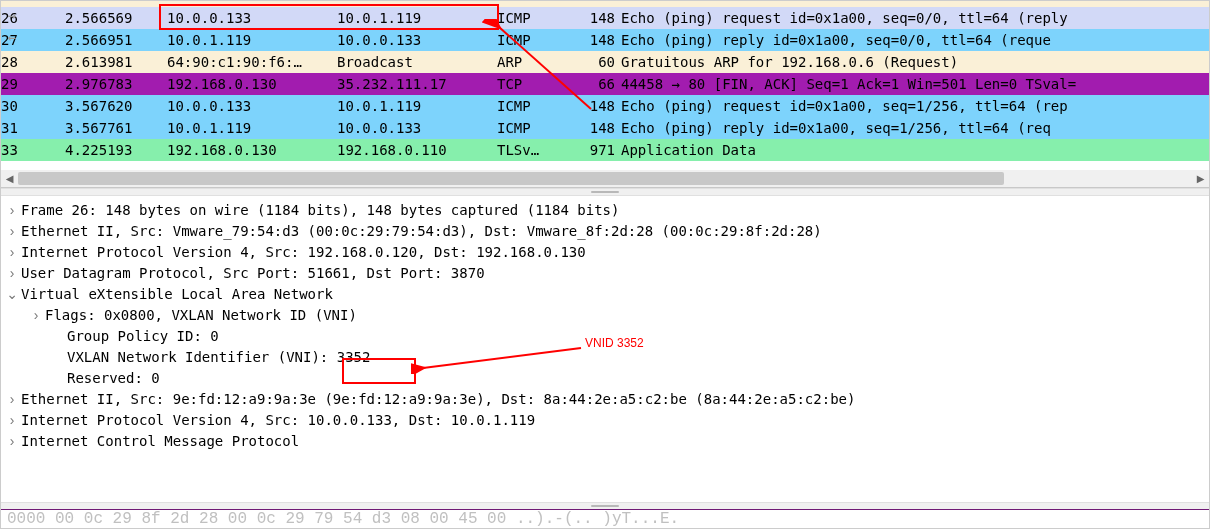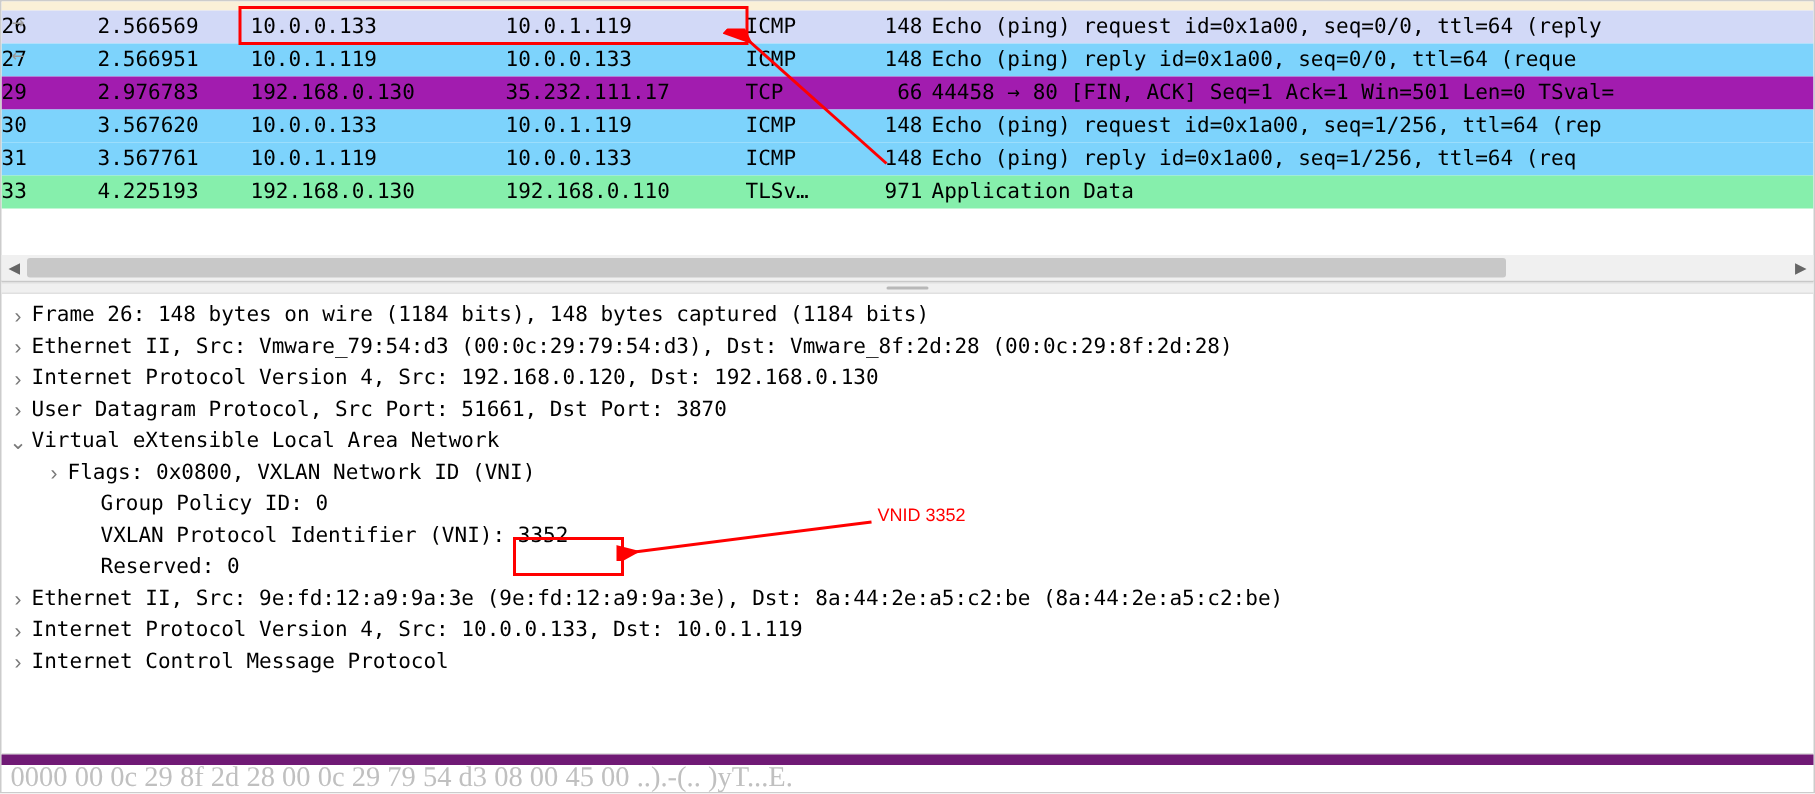--- a/index.html
+++ b/index.html
@@ -38,21 +38,21 @@
   
   .hscroll{position:absolute;left:0;right:0;height:17px;background:#f0f0f0}
   .hs-track{position:absolute;left:17px;right:17px;top:0;bottom:0;background:#f0f0f0}
   .hs-thumb{position:absolute;top:2px;bottom:2px;background:#c8c8c8;border-radius:2px}
   .hs-btn{position:absolute;top:0;width:17px;height:17px;background:#f0f0f0;display:flex;align-items:center;justify-content:center;color:#666;font-size:10px;font-family:sans-serif}
   .hs-btn.left{left:0}
   .hs-btn.right{right:0}
   
   .gut{position:absolute;left:0;width:22px;text-align:center;color:#9a9a9a}
   
-  .bytes{position:absolute;left:0;right:0;bottom:0;height:18px;border-top:7px solid #701a75;font-family:Liberation Serif, serif;font-size:19px;color:#c0c0c0;padding-left:6px;line-height:18px;white-space:nowrap;overflow:hidden}
+  .bytes{position:absolute;left:0;right:0;bottom:0;height:18px;border-top:1px solid #701a75;font-family:Liberation Mono, monospace;font-size:16px;color:#c0c0c0;padding-left:6px;line-height:18px;white-space:nowrap;overflow:hidden}
 </style>
 </head>
 <body>
 
 <div class="wrap">
 
   <div class="plist" id="plist">
     <div style="position:relative;top:-16px" id="rows-container">
         <div class="row bg-beige">
           <div class="c-num">25</div>
@@ -74,20 +74,29 @@
         </div>
         <div class="row bg-pink">
           <div class="c-num">27</div>
           <div class="c-time">2.566951</div>
           <div class="c-src">10.0.1.119</div>
           <div class="c-dst">10.0.0.133</div>
           <div class="c-proto">ICMP</div>
           <div class="c-len">148</div>
           <div class="c-info">Echo (ping) reply    id=0x1a00, seq=0/0, ttl=64 (reque</div>
         </div>
+        <div class="row bg-beige">
+          <div class="c-num">28</div>
+          <div class="c-time">2.613981</div>
+          <div class="c-src">64:90:c1:90:f6:…</div>
+          <div class="c-dst">Broadcast</div>
+          <div class="c-proto">ARP</div>
+          <div class="c-len">60</div>
+          <div class="c-info">Gratuitous ARP for 192.168.0.6 (Request)</div>
+        </div>
         <div class="row bg-green">
           <div class="c-num">29</div>
           <div class="c-time">2.976783</div>
           <div class="c-src">192.168.0.130</div>
           <div class="c-dst">35.232.111.17</div>
           <div class="c-proto">TCP</div>
           <div class="c-len">66</div>
           <div class="c-info">44458 → 80 [FIN, ACK] Seq=1 Ack=1 Win=501 Len=0 TSval=</div>
         </div>
         <div class="row bg-pink">
@@ -159,21 +168,21 @@
     <div class="tree-row ind1">
         <span class="exp">›</span>
         <span>Flags: 0x0800, VXLAN Network ID (VNI)</span>
       </div>
     <div class="tree-row ind2">
         <span class="noexp"></span>
         <span>Group Policy ID: 0</span>
       </div>
     <div class="tree-row ind2">
         <span class="noexp"></span>
-        <span>VXLAN Protocol Identifier (VNI):</span>
+        <span>VXLAN Network Identifier (VNI):</span>
         <span>&nbsp;</span>
         <span id="vni-val">3352</span>
       </div>
     <div class="tree-row ind2">
         <span class="noexp"></span>
         <span>Reserved: 0</span>
       </div>
     <div class="tree-row ind0">
         <span class="exp">›</span>
         <span>Ethernet II, Src: 9e:fd:12:a9:9a:3e (9e:fd:12:a9:9a:3e), Dst: 8a:44:2e:a5:c2:be (8a:44:2e:a5:c2:be)</span>

